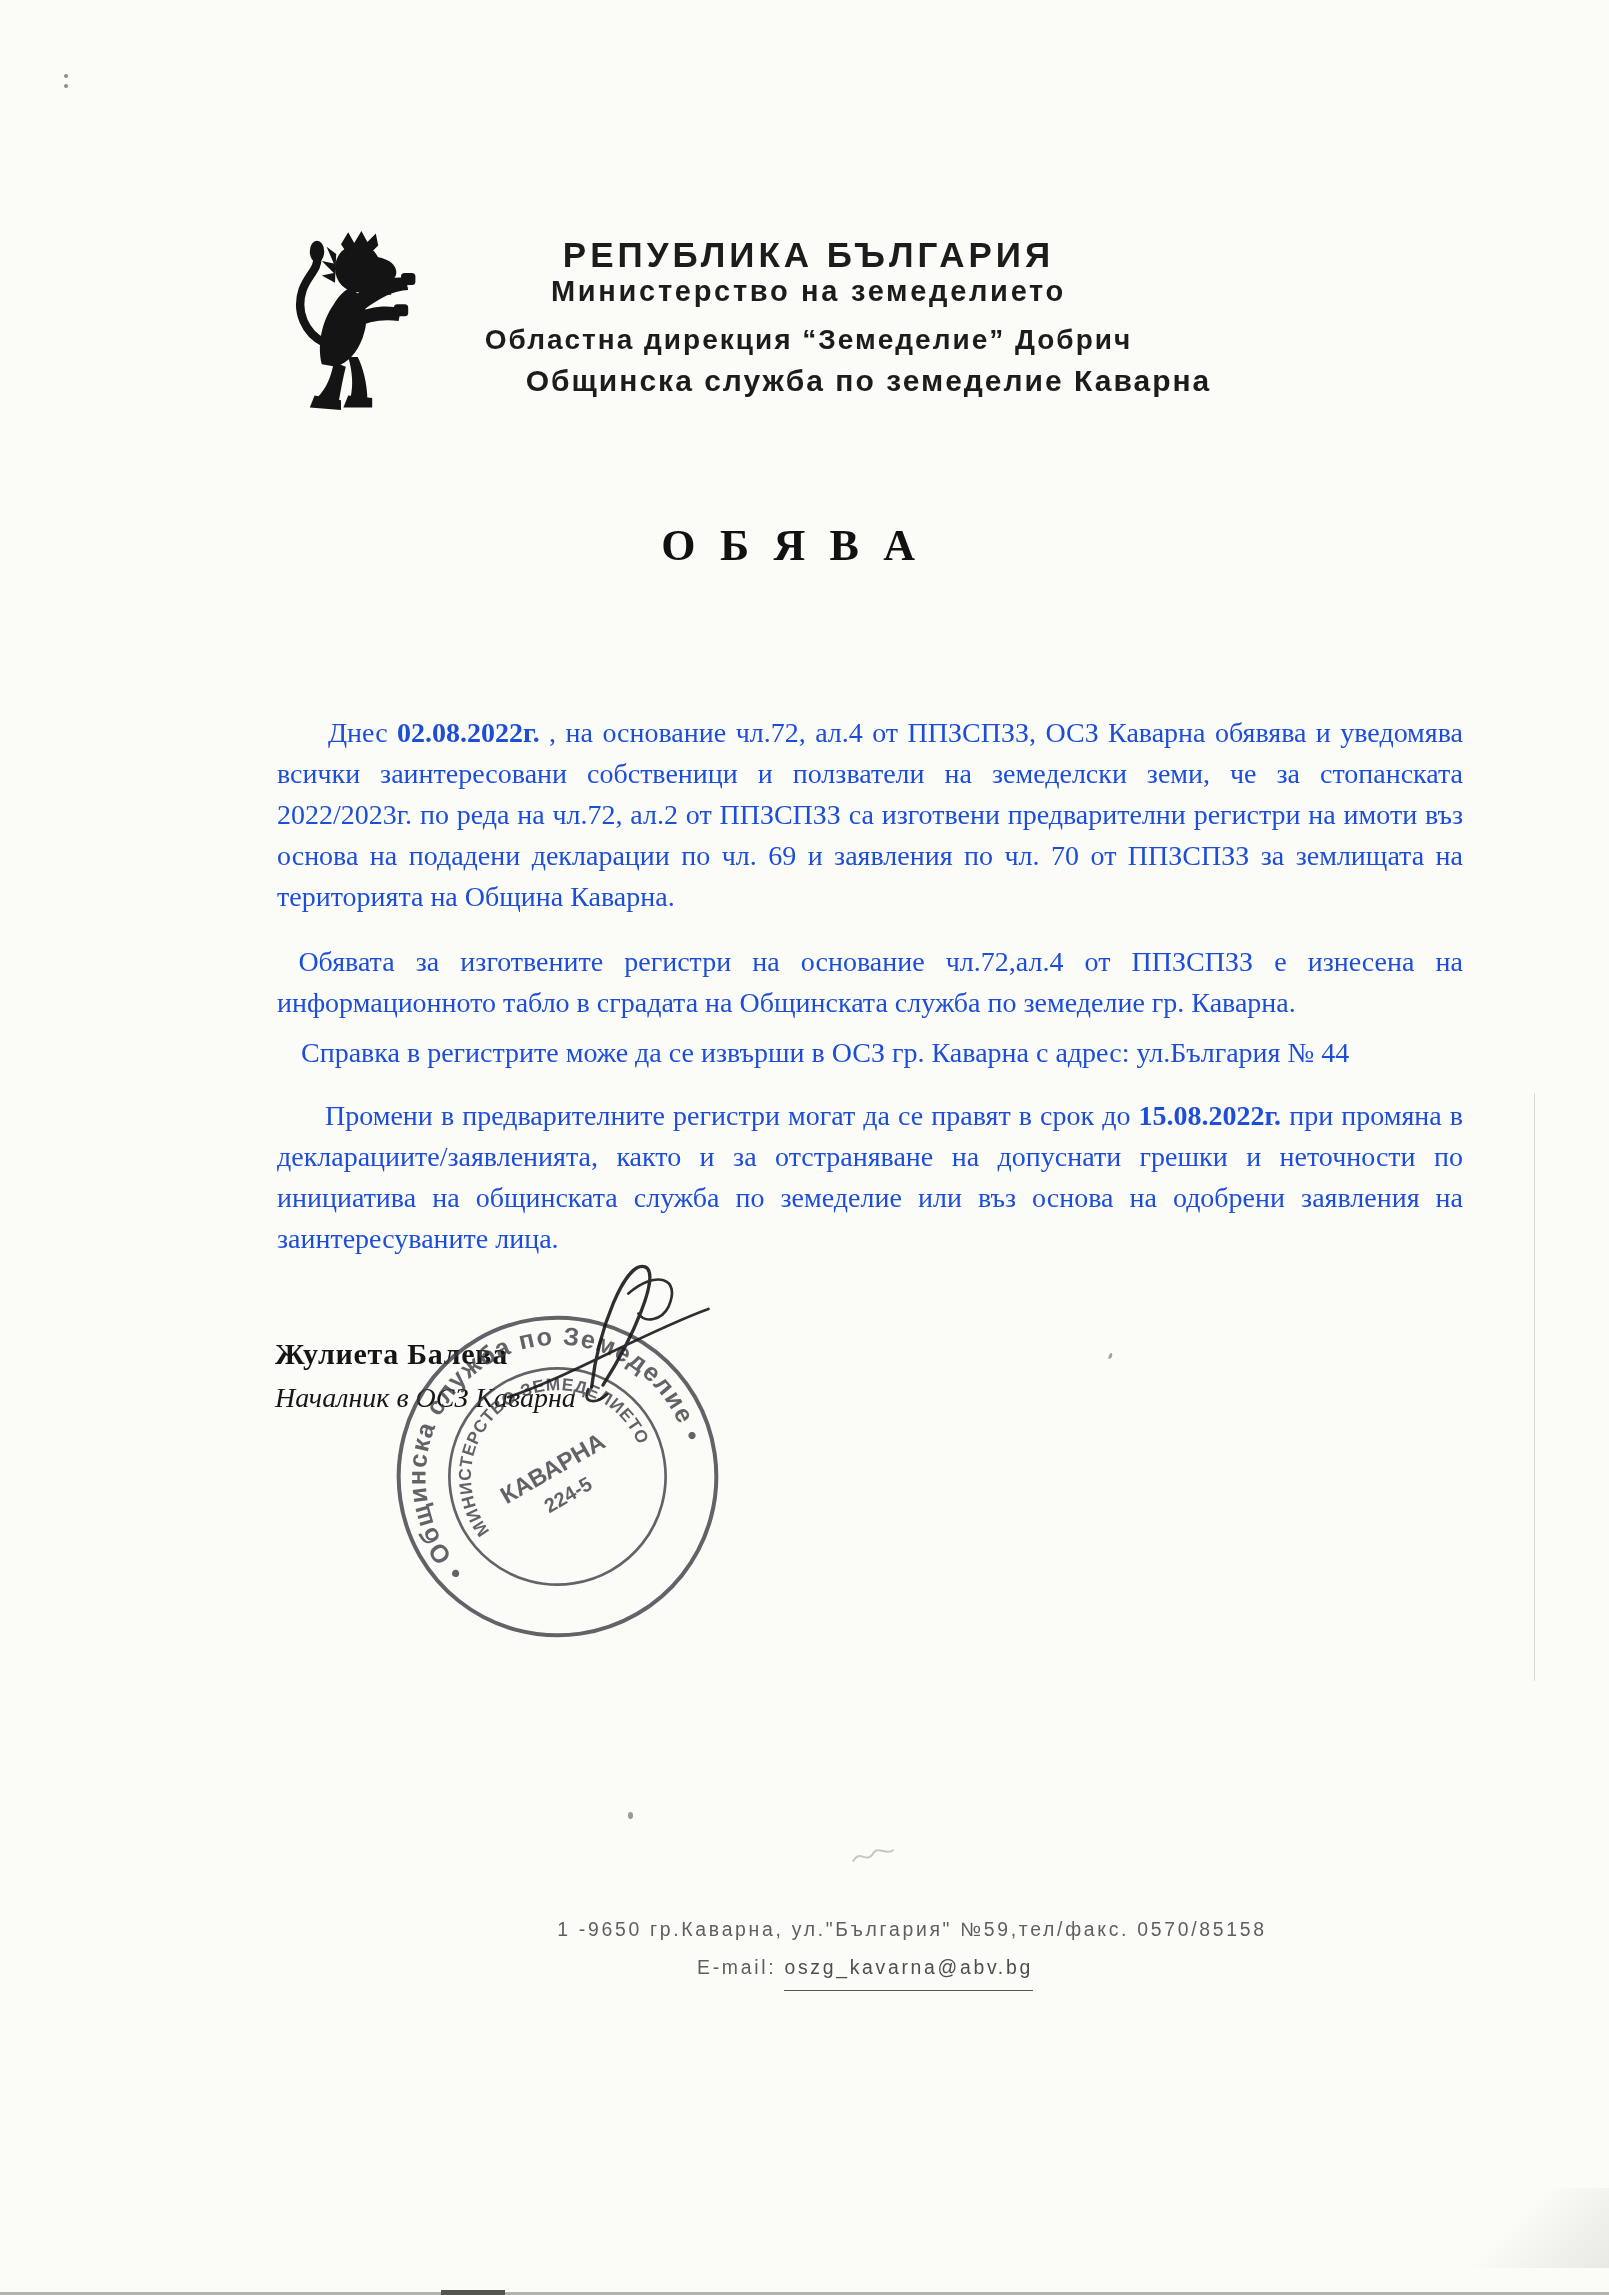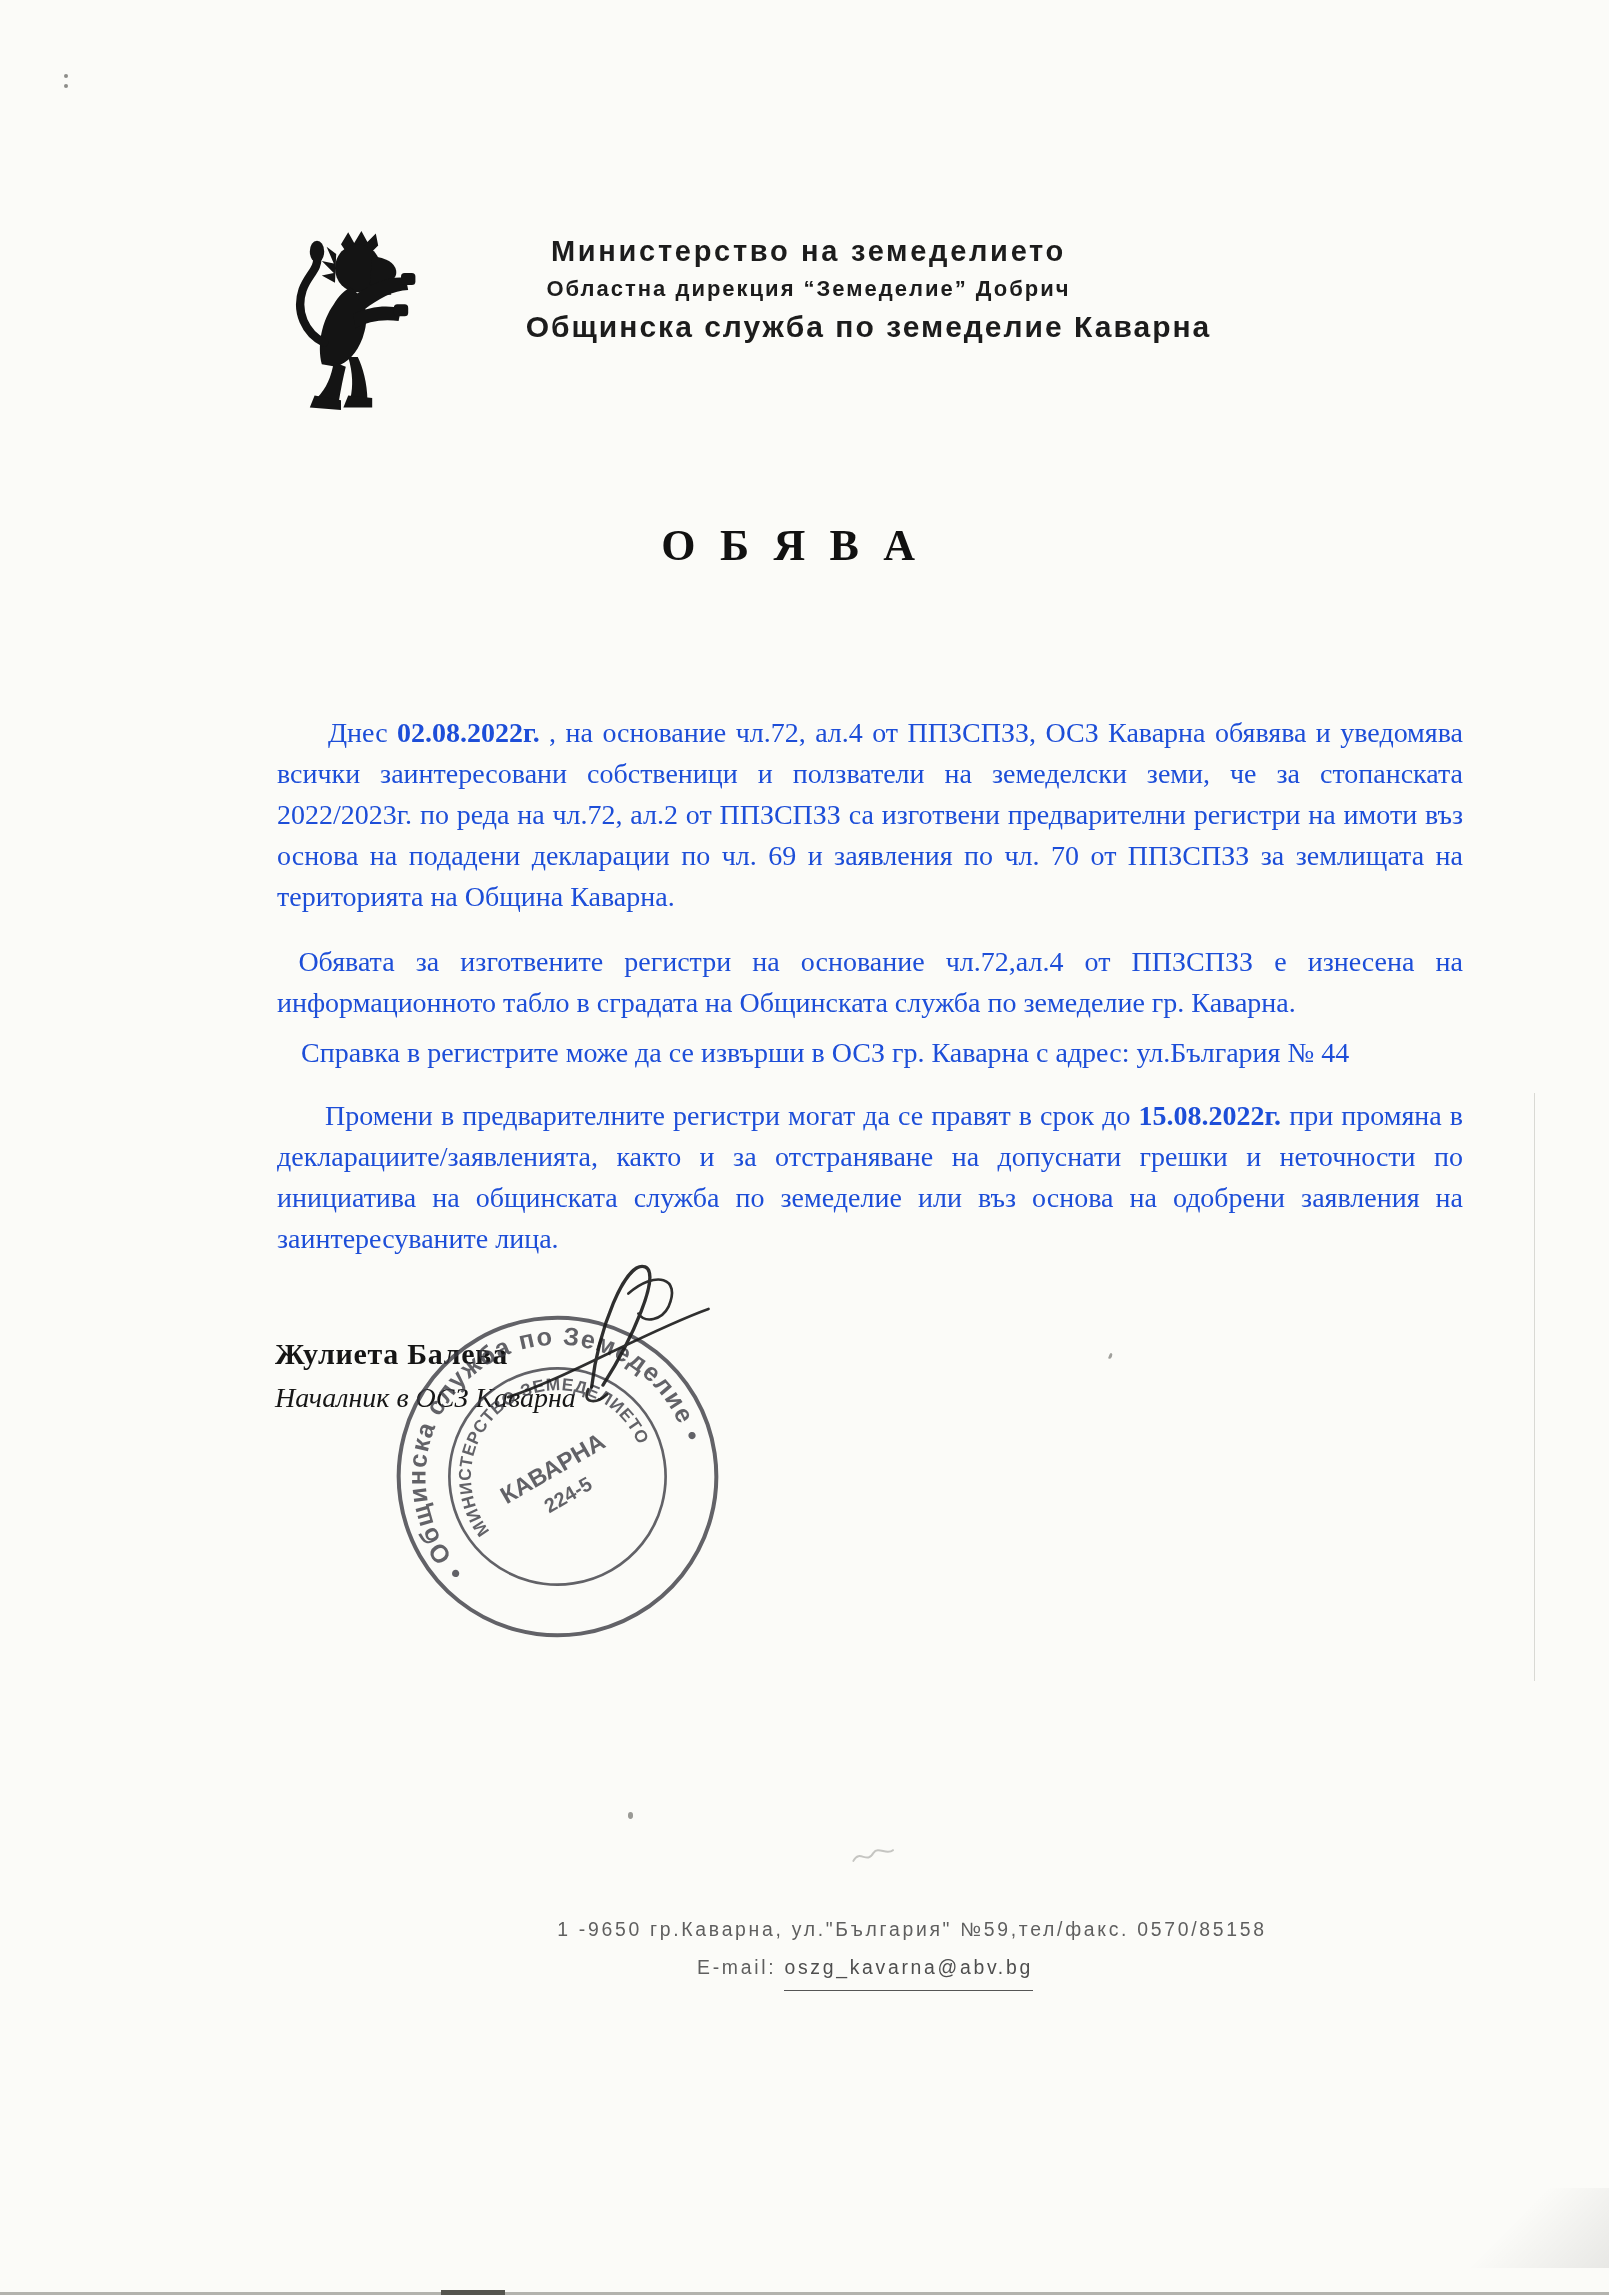--- a/index.html
+++ b/index.html
@@ -14,21 +14,21 @@
   
   .coat{position:absolute;left:281px;top:226px;width:144px;height:195px;}
   .header-text{
     position:absolute;left:374px;top:235px;width:869px;
     text-align:center;
     font-family:"Liberation Sans", sans-serif;
     font-weight:bold;color:#1c1c1c;
   }
   .hdr-country{font-size:35px;letter-spacing:4px;}
   .hdr-ministry{font-size:29px;letter-spacing:2.7px;}
-  .hdr-directorate{font-size:22px;letter-spacing:2px;margin-top:8px;}
+  .hdr-directorate{font-size:28px;letter-spacing:2px;margin-top:16px;}
   .hdr-office{font-size:30px;letter-spacing:2px;margin-top:8px;transform:translateX(60px);}
   
   .doc-title{
     position:absolute;top:520px;left:0;width:100%;
     text-align:center;font-weight:bold;font-size:44px;
     letter-spacing:6.7px;transform:translateX(-13.4px);
     color:#111;
   }
   
   .body-text{
@@ -92,20 +92,21 @@
       <path d="M44,112 C42,124 38,134 30,142 L48,146 C50,134 52,124 54,116 Z"></path>
       <path d="M28,140 L50,144 L50,152 L24,150 Z"></path>
       <path d="M56,108 C60,122 60,132 58,142 L72,144 C72,130 68,116 64,108 Z"></path>
       <path d="M56,140 L76,142 L76,150 L52,150 Z"></path>
       <path d="M36,96 C20,88 12,70 18,52 C22,40 32,34 30,24" fill="none" stroke="#141414" stroke-width="7" stroke-linecap="round"></path>
       <ellipse cx="30" cy="20" rx="6" ry="9"></ellipse>
     </g>
   </svg>
 
   <div class="header-text">
+    <div class="hdr-country">РЕПУБЛИКА БЪЛГАРИЯ</div>
     <div class="hdr-ministry">Министерство на земеделието</div>
     <div class="hdr-directorate">Областна дирекция “Земеделие” Добрич</div>
     <div class="hdr-office">Общинска служба по земеделие Каварна</div>
   </div>
 
   <div class="doc-title">О Б Я В А</div>
 
   <div class="body-text">
     <p class="p1"><span>Днес </span><span class="b">02.08.2022г.</span><span> , на основание чл.72, ал.4 от ППЗСПЗЗ, ОСЗ Каварна обявява и уведомява всички заинтересовани собственици и ползватели на земеделски земи, че за стопанската 2022/2023г. по реда на чл.72, ал.2 от ППЗСПЗЗ са изготвени предварителни регистри на имоти въз основа на подадени декларации по чл. 69 и заявления по чл. 70 от ППЗСПЗЗ за землищата на територията на Община Каварна.</span></p>
     <p class="p2">Обявата за изготвените регистри на основание чл.72,ал.4 от ППЗСПЗЗ е изнесена на информационното табло в сградата на Общинската служба по земеделие гр. Каварна.</p>

